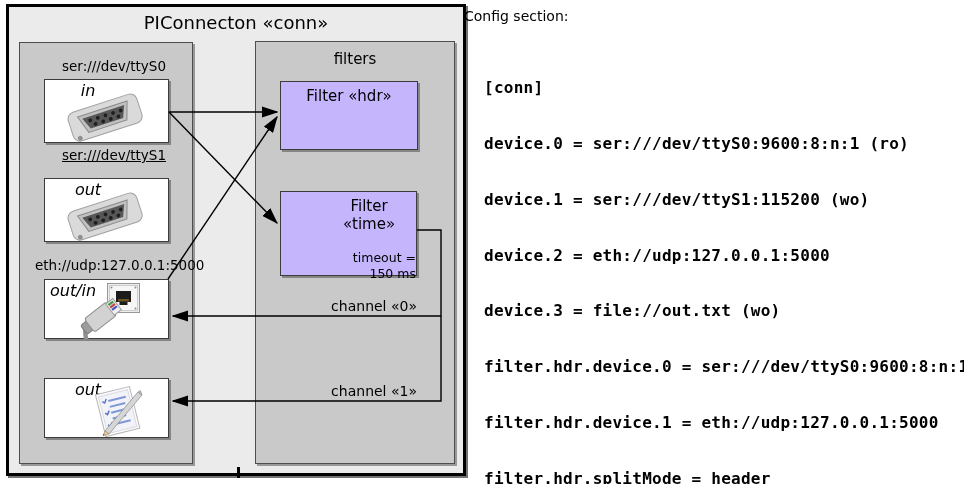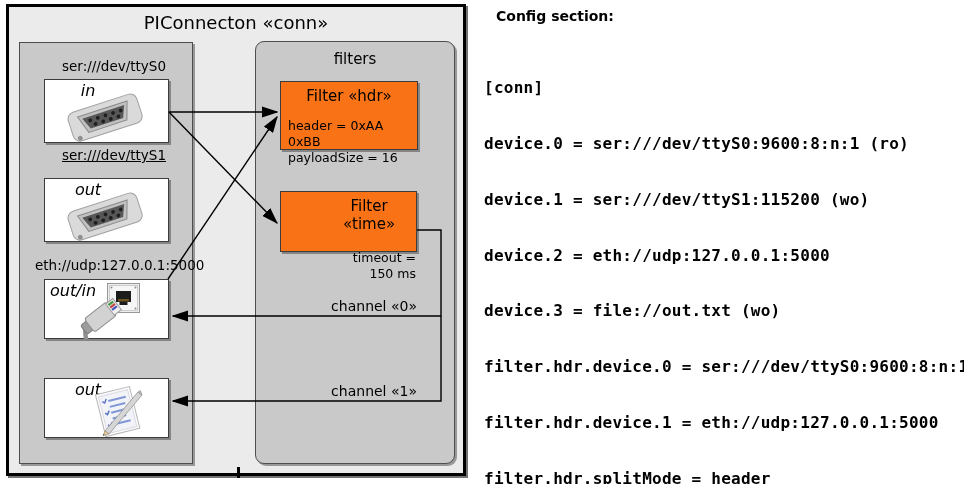--- a/index.html
+++ b/index.html
@@ -10,60 +10,60 @@
   
   .outer {
     position:absolute; left:6px; top:4px; width:460px; height:472px;
     background:#ebebeb; border:3px solid #000;
     box-shadow:2px 2px 0 rgba(0,0,0,0.55);
   }
   .diag-title { position:absolute; left:0; right:0; top:5px; text-align:center; font-size:18px; z-index:2; }
 
   .panel { position:absolute; background:#c9c9c9; border:1.5px solid #4e4e4e; box-shadow:2px 2px 0 rgba(50,50,50,0.45); z-index:1; }
   .panel-devices { left:10px;  top:35px; width:174px; height:422px; }
-  .panel-filters { left:246px; top:34px; width:200px; height:423px;border-radius:9px; }
+  .panel-filters { left:246px; top:34px; width:200px; height:423px; }
   .filters-title { position:absolute; left:0; right:0; top:8px; text-align:center; font-size:15px; }
 
   .dev-label { position:absolute; left:10px; width:174px; text-align:center; font-size:13.5px; z-index:2;padding-left:16px; }
   .lab1 { top:51px; } .lab2 { top:140px;text-decoration:underline; } .lab3 { top:250px; } .lab4 { top:350px; }
 
   .box { position:absolute; background:#ffffff; border:1.5px solid #3c3c3c; box-shadow:2px 2px 0 rgba(50,50,50,0.45); z-index:2; }
   .dev1 { left:35px; top:72px;  width:125px; height:64px; }
   .dev2 { left:35px; top:171px; width:125px; height:64px; }
   .dev3 { left:35px; top:272px; width:125px; height:60px; }
   .dev4 { left:35px; top:371px; width:125px; height:60px; }
 
   .dir { position:absolute; top:1px; left:0; width:70%; text-align:center; font-size:16px;font-style:italic; }
   .dir-left { width:auto; left:5px; text-align:center; }
 
   .icon-serial  { position:absolute; left:16px; top:12px; }
   .icon-rj45    { position:absolute; left:62px; top:3px;  }
   .icon-plug    { position:absolute; left:22px; top:17px; }
   .icon-notepad { position:absolute; left:46px; top:4px;  }
 
-  .filter-box { position:absolute; background:#f97316; border:1.5px solid #3c3c3c; box-shadow:2px 2px 0 rgba(50,50,50,0.45); z-index:2; }
+  .filter-box { position:absolute; background:#c4b5fd; border:1.5px solid #3c3c3c; box-shadow:2px 2px 0 rgba(50,50,50,0.45); z-index:2; }
   .fhdr  { left:271px; top:74px;  width:138px; height:69px; }
-  .ftime { left:271px; top:184px; width:137px; height:61px;padding-left:41px; }
+  .ftime { left:271px; top:184px; width:137px; height:85px;padding-left:41px; }
   .filter-title { text-align:center; font-size:15px; margin-top:5px; }
   .filter-props { margin-top:13px; margin-left:7px; }
   .filter-prop  { font-size:12.5px; line-height:16px; }
   .ftime .filter-props { margin-top:17px;text-align:right; }
 
   .chan-label { position:absolute; left:300px; width:108px; text-align:right; font-size:14px; z-index:2; }
   .ch0 { top:291px; } .ch1 { top:376px; }
 
   .overlay { position:absolute; left:0; top:0; width:454px; height:466px; z-index:5; pointer-events:none; }
   .overlay line, .overlay polyline { stroke:#000; stroke-width:1.4; fill:none; }
 
   .bottom-tick { position:absolute; left:228px; bottom:-5px; width:3px; height:11px; background:#000; z-index:6; }
 
   
   .config-heading {
-    position:absolute; left:496px; top:8px;
-    font-family:"DejaVu Sans", sans-serif; font-weight:bold; font-size:14px; letter-spacing:0px;
+    position:absolute; left:464px; top:8px;
+    font-family:"DejaVu Sans", sans-serif; font-weight:normal; font-size:14px; letter-spacing:0px;
   }
   .config-lines {
     position:absolute; left:484px; top:42px;
     font-family:"DejaVu Sans Mono", monospace; font-weight:bold;
     font-size:16px; line-height:18.6px; letter-spacing:0.25px; white-space:pre;
   }
 </style>
 </head>
 <body>
 
@@ -168,24 +168,20 @@
           <polygon points="14,48 47,9 51,12 18,51" fill="#d6d6d6" stroke="#8f8f8f" stroke-width="0.8"></polygon>
           <polygon points="14,48 18,51 12,52.5" fill="#e7cfa4" stroke="#9a8a63" stroke-width="0.6"></polygon>
           <polygon points="12.6,51 12,52.5 13.8,52" fill="#333333"></polygon>
           <polygon points="47,9 51,12 49.5,7.5" fill="#bdbdbd" stroke="#8f8f8f" stroke-width="0.6"></polygon>
         </g>
       </svg>
     </div>
 
     <div class="filter-box fhdr">
       <div class="filter-title">Filter «hdr»</div>
-      <div class="filter-props">
-        <div class="filter-prop">header = 0xAA 0xBB</div>
-        <div class="filter-prop">payloadSize = 16</div>
-      </div>
     </div>
     <div class="filter-box ftime">
       <div class="filter-title">Filter «time»</div>
       <div class="filter-props">
         <div class="filter-prop">timeout = 150 ms</div>
       </div>
     </div>
 
     <div class="chan-label ch0">channel «0»</div>
     <div class="chan-label ch1">channel «1»</div>

